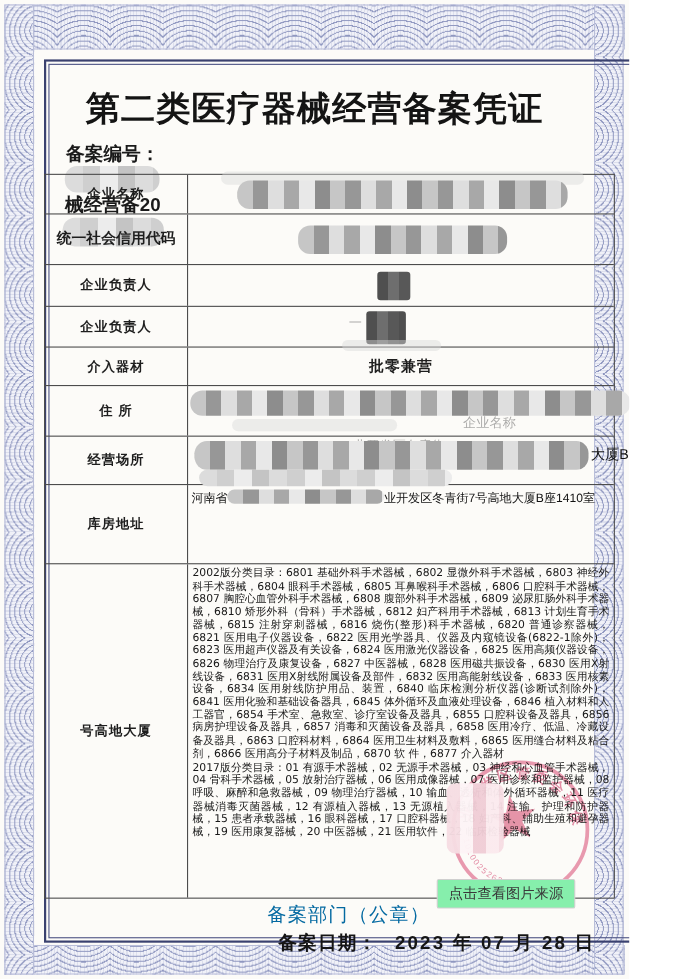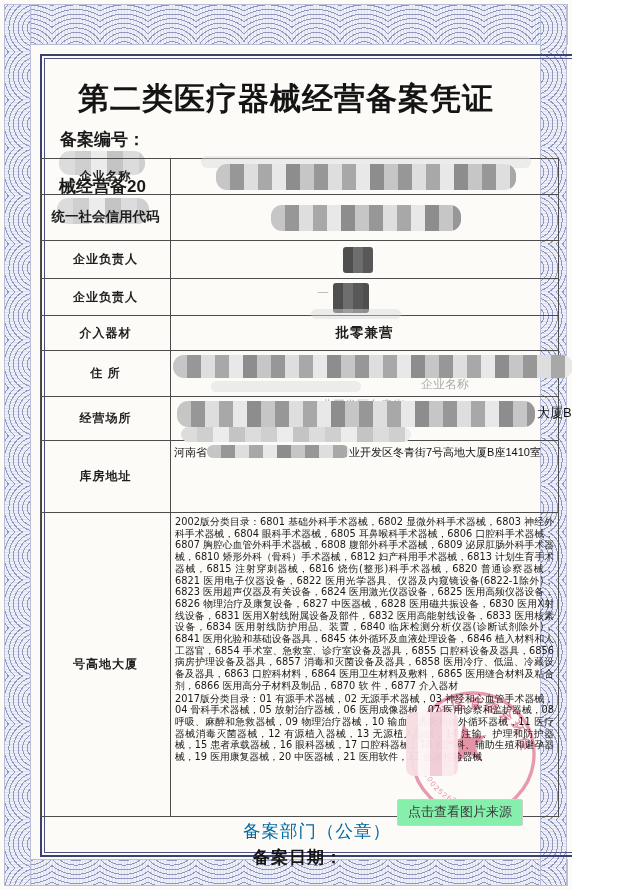--- a/index.html
+++ b/index.html
@@ -204,15 +204,16 @@
     </text>
   </svg>
   <div class="stamp-star">★</div>
   <div class="stamp-redaction mosaic-pink"></div>
 
   <div class="tooltip">点击查看图片来源</div>
 
   <div class="dept-line">备案部门（公章）</div>
   <div class="date-line">
     <span>备案日期：</span>
+    <span class="dval">2023 年 07 月 28 日</span>
   </div>
 
 </div>
 
 </body></html>

